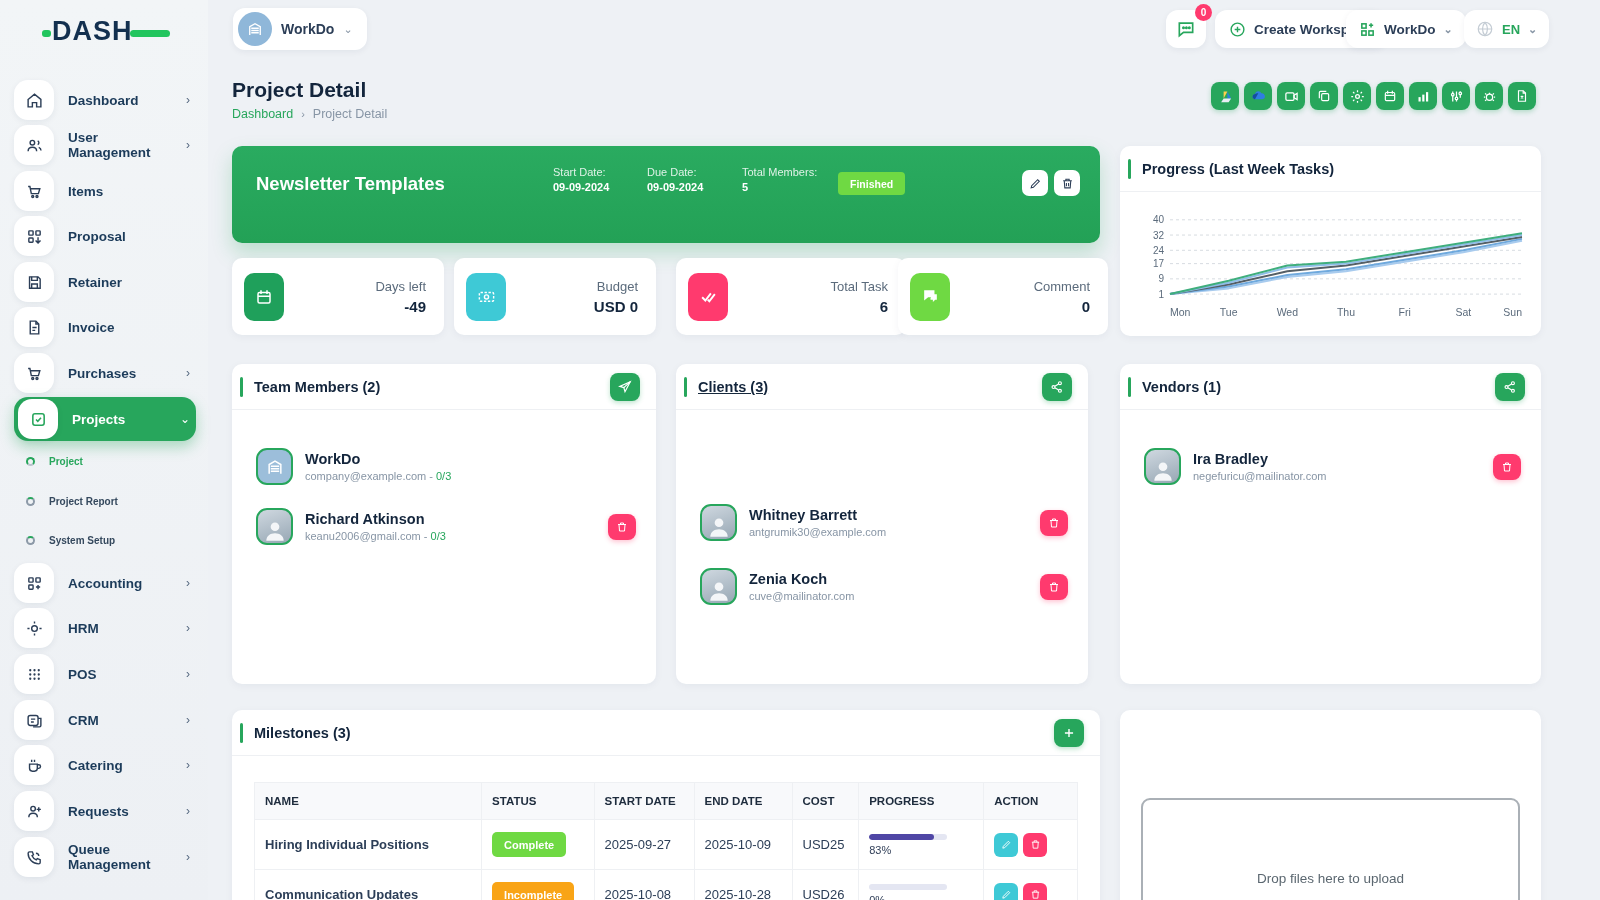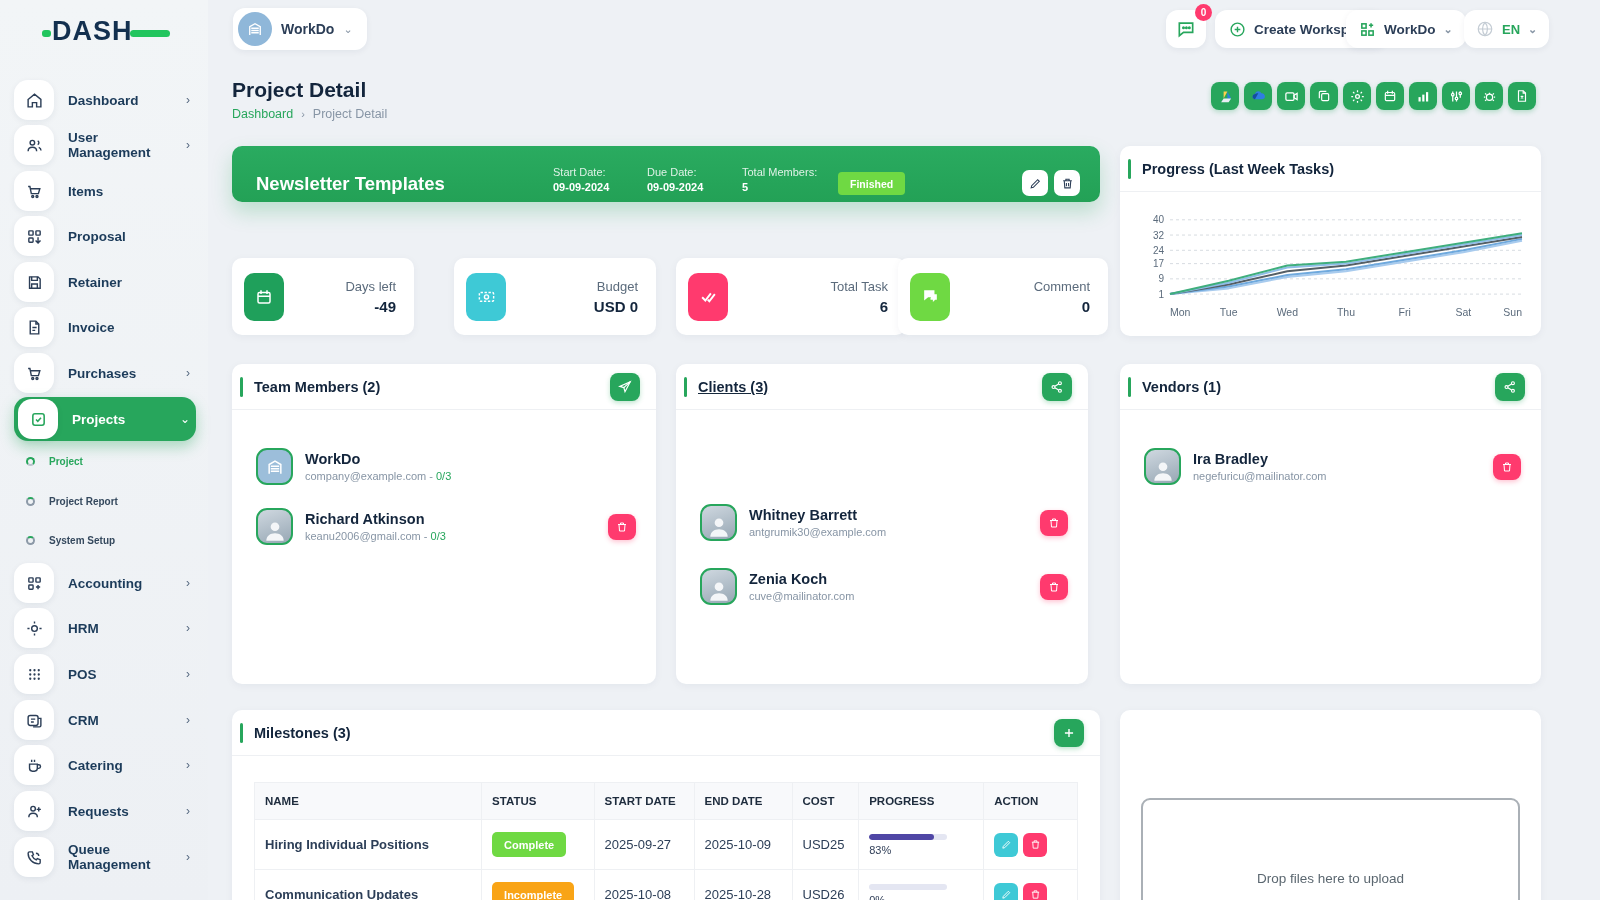--- a/index.html
+++ b/index.html
@@ -46,21 +46,21 @@
   #breadcrumb { position:absolute; left:232px; top:107px; font-size:12.5px; display:flex; gap:8px; align-items:center; }
   #breadcrumb .bc-link { color:#27a65c; cursor:pointer; }
   #breadcrumb .bc-sep { color:#8795a5; font-size:11px; }
   #breadcrumb .bc-cur { color:#8795a5; }
 
   
   #toolbar { position:absolute; top:82px; left:1211px; display:flex; gap:5px; }
   .tool-btn { width:28px; height:28px; border-radius:8px; background:#27a65c; display:flex; align-items:center; justify-content:center; color:#fff; cursor:pointer; box-shadow:0 2px 5px rgba(39,166,92,.3); }
 
   
-  #banner { position:absolute; left:232px; top:146px; width:868px; height:56px; border-radius:10px; background:linear-gradient(180deg,#2aab60,#23a156); box-shadow:0 10px 20px rgba(39,166,92,.25); color:#fff; }
+  #banner { position:absolute; left:232px; top:146px; width:868px; height:97px; border-radius:10px; background:linear-gradient(180deg,#2aab60,#23a156); box-shadow:0 10px 20px rgba(39,166,92,.25); color:#fff; }
   #banner .b-title { position:absolute; left:24px; top:27px; font-size:18.5px; font-weight:700; }
   .b-field { position:absolute; top:20px; }
   .b-field .lbl { font-size:11px; opacity:.85; }
   .b-field .val { font-size:11px; font-weight:700; margin-top:3px; }
   #b-status { position:absolute; left:606px; top:26px; height:23px; padding:0 12px; background:#6fd943; border-radius:4px; font-size:10.5px; font-weight:700; display:flex; align-items:center; }
   .b-act { position:absolute; top:24px; width:26px; height:26px; background:#fff; border-radius:7px; display:flex; align-items:center; justify-content:center; color:#2c3e57; cursor:pointer; }
 
   
   .card { position:absolute; background:#fff; border-radius:10px; box-shadow:0 2px 8px rgba(20,40,70,.05); }
   .card-head { position:relative; height:46px; display:flex; align-items:center; border-bottom:1px solid #eef0f3; }
@@ -444,21 +444,21 @@
         <path d="m4 20 1-4L16 5l3 3L8 19z"></path>
       </svg>
   </div>
   <div class="b-act" style="left:822px">
     <svg width="13" height="13" viewBox="0 0 24 24" fill="none" stroke="#2c3e57" stroke-width="2">
         <path d="M4 7h16M9 7V4h6v3M6 7l1 13h10l1-13M10 11v6M14 11v6"></path>
       </svg>
   </div>
 </div>
 
-<div class="card stat" style="left:232px; top:258px; width:182px;">
+<div class="card stat" style="left:232px; top:258px; width:212px;">
   <span class="stat-tile" style="background:#1fa05b">
       <svg width="18" height="18" viewBox="0 0 24 24" fill="none" stroke="#fff" stroke-width="2">
         <rect x="4" y="6" width="16" height="14" rx="2"></rect>
         <path d="M8 3v5M16 3v5M4 11h16"></path>
       </svg>
     </span>
   <span class="stat-right">
       <span class="stat-lbl" style="display:block">Days left</span>
       <span class="stat-val" style="display:block">-49</span>
     </span>

